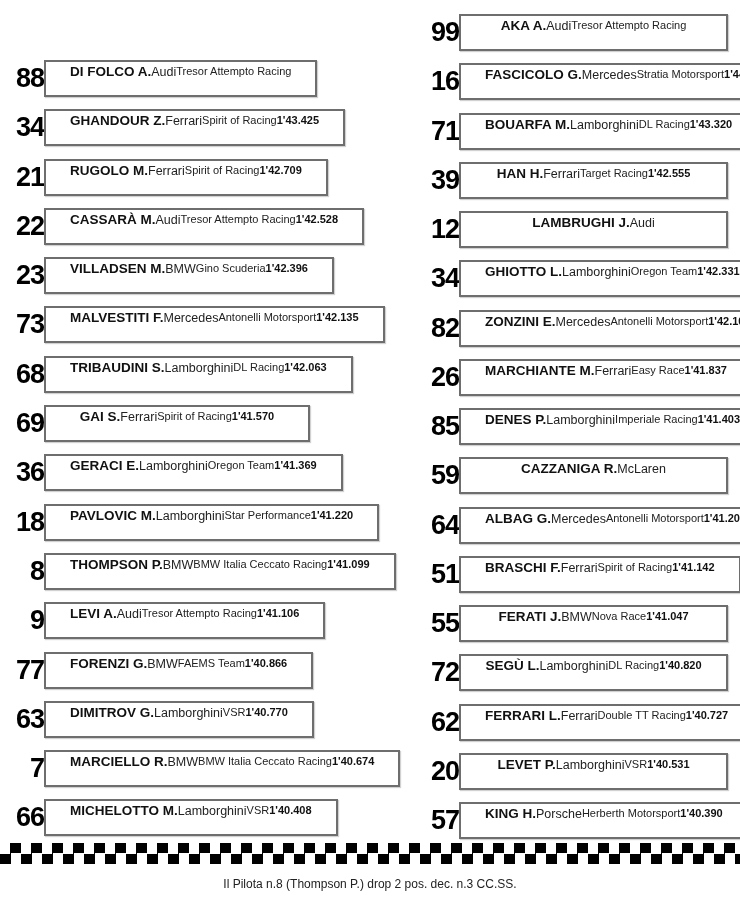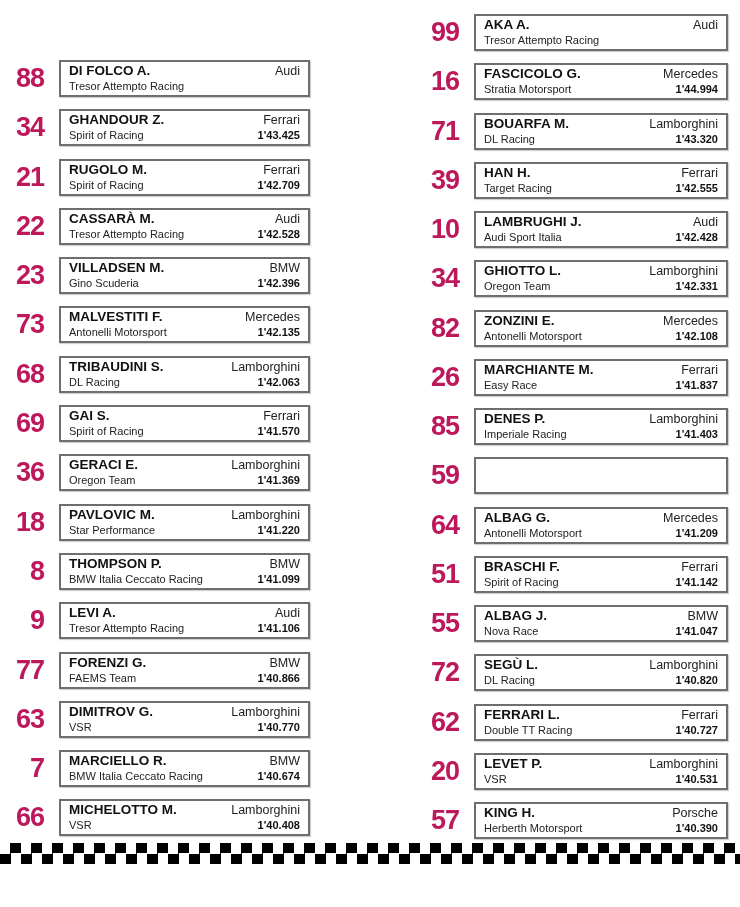--- a/index.html
+++ b/index.html
@@ -18,34 +18,33 @@
   }
   .column-left  { left: 0px;   top: 60px; width: 310px; gap: 12.3px; }
   .column-right { left: 415px; top: 14px; width: 313px; gap: 12.25px; }
   .row { display: flex; align-items: stretch; height: 37px; }
   .car-number {
     width: 44px;
     text-align: right;
     font-weight: bold;
     font-size: 27px;
     line-height: 37px;
-    color: #be185d;
+    color: #000000;
     letter-spacing: -1px;
     flex: none;
   }
   .card {
     flex: 1;
-    margin-left: 15px;
     box-sizing: border-box;
     background: #ffffff;
     border: 2px solid #6e6e6e;
     box-shadow: 1px 1px 1px rgba(0,0,0,0.18);
-    padding: 2px 8px;
+    padding: 2px 24px;
     display: flex;
-    flex-direction: column;
+    flex-direction: row;
     justify-content: center;
   }
   .line { display: flex; justify-content: space-between; align-items: baseline; line-height: 15px; }
   .driver { font-weight: bold; font-size: 13.5px; color: #111111; white-space: nowrap; }
   .brand  { font-size: 12.5px; color: #222222; white-space: nowrap; }
   .team   { font-size: 11px; color: #222222; white-space: nowrap; }
   .time   { font-weight: bold; font-size: 11px; color: #111111; white-space: nowrap; }
   .checker-strip {
     position: absolute;
     left: 0; top: 843px;
@@ -342,30 +341,26 @@
         <span class="brand">Ferrari</span>
       </div>
       <div class="line">
         <span class="team">Target Racing</span>
         <span class="time">1'42.555</span>
       </div>
     </div>
   </div>
 
   <div class="row">
-    <div class="car-number">10</div>
+    <div class="car-number">12</div>
     <div class="card">
       <div class="line">
         <span class="driver">LAMBRUGHI J.</span>
         <span class="brand">Audi</span>
       </div>
-      <div class="line">
-        <span class="team">Audi Sport Italia</span>
-        <span class="time">1'42.428</span>
-      </div>
     </div>
   </div>
 
   <div class="row">
     <div class="car-number">34</div>
     <div class="card">
       <div class="line">
         <span class="driver">GHIOTTO L.</span>
         <span class="brand">Lamborghini</span>
       </div>
@@ -414,20 +409,24 @@
       <div class="line">
         <span class="team">Imperiale Racing</span>
         <span class="time">1'41.403</span>
       </div>
     </div>
   </div>
 
   <div class="row">
     <div class="car-number">59</div>
     <div class="card">
+      <div class="line">
+        <span class="driver">CAZZANIGA R.</span>
+        <span class="brand">McLaren</span>
+      </div>
     </div>
   </div>
 
   <div class="row">
     <div class="car-number">64</div>
     <div class="card">
       <div class="line">
         <span class="driver">ALBAG G.</span>
         <span class="brand">Mercedes</span>
       </div>
@@ -449,21 +448,21 @@
         <span class="team">Spirit of Racing</span>
         <span class="time">1'41.142</span>
       </div>
     </div>
   </div>
 
   <div class="row">
     <div class="car-number">55</div>
     <div class="card">
       <div class="line">
-        <span class="driver">ALBAG J.</span>
+        <span class="driver">FERATI J.</span>
         <span class="brand">BMW</span>
       </div>
       <div class="line">
         <span class="team">Nova Race</span>
         <span class="time">1'41.047</span>
       </div>
     </div>
   </div>
 
   <div class="row">
@@ -516,13 +515,14 @@
         <span class="brand">Porsche</span>
       </div>
       <div class="line">
         <span class="team">Herberth Motorsport</span>
         <span class="time">1'40.390</span>
       </div>
     </div>
   </div>
 </div>
   <div class="checker-strip"></div>
+  <div class="footer-note">Il Pilota n.8 (Thompson P.) drop 2 pos. dec. n.3 CC.SS.</div>
 </div>
 
 </body></html>

